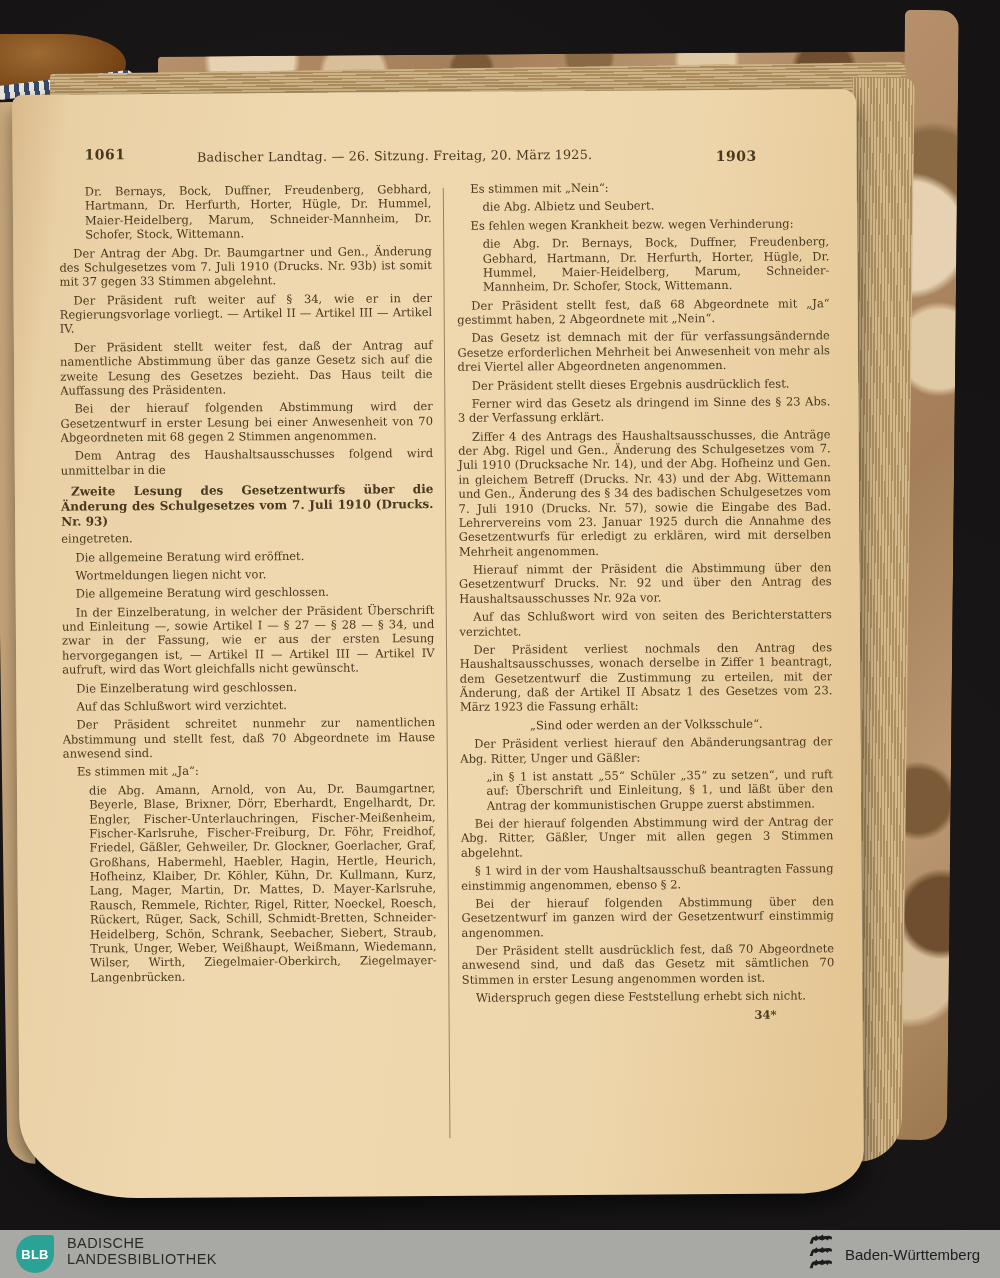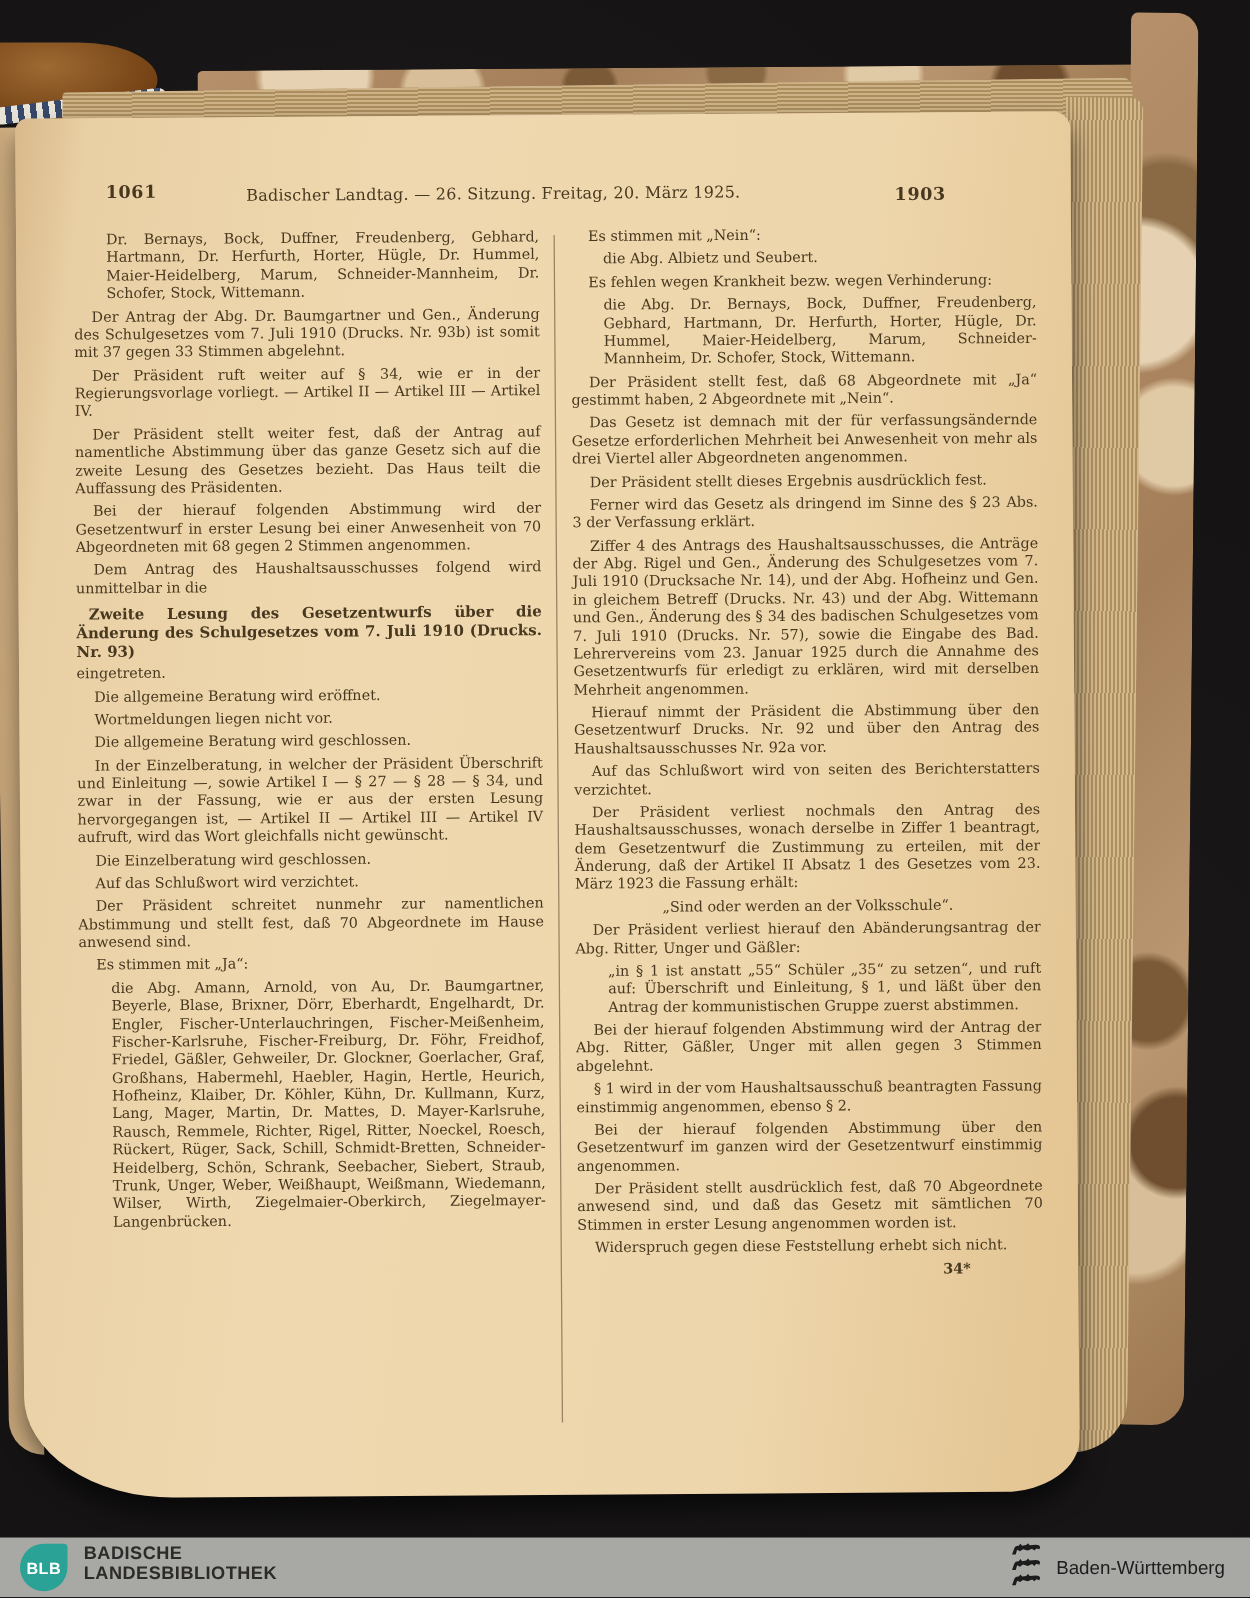--- a/index.html
+++ b/index.html
@@ -63,21 +63,21 @@
   .para.right{text-align:right;text-indent:0;padding-right:58px;font-weight:700;margin-top:4px;}
 
   
   .footer{position:absolute;left:0;right:0;bottom:0;height:48px;background:#a8a9a5;
     display:flex;align-items:center;justify-content:space-between;padding:0 16px;
     font-family:"Liberation Sans", sans-serif;}
   .f-left{display:flex;gap:13px;}
   .blb-badge{width:38px;height:38px;background:#2aa296;border-radius:50% 8% 50% 50%;
     display:flex;align-items:center;justify-content:center;color:#fff;
     font-weight:700;font-size:13px;letter-spacing:0.3px;}
-  .lib-name{font-weight:700;font-size:14.5px;color:#2c2b29;line-height:1.12;letter-spacing:0.4px;}
+  .lib-name{font-weight:400;font-size:14.5px;color:#2c2b29;line-height:1.12;letter-spacing:0.4px;}
   .f-right{display:flex;align-items:center;gap:11px;margin-right:4px;}
   .state-name{font-size:15px;color:#1d1d1d;}
 </style>
 </head>
 <body>
 
 <div class="scene">
 
   <div class="marble marble-top"></div>
   <div class="marble marble-right"></div>

